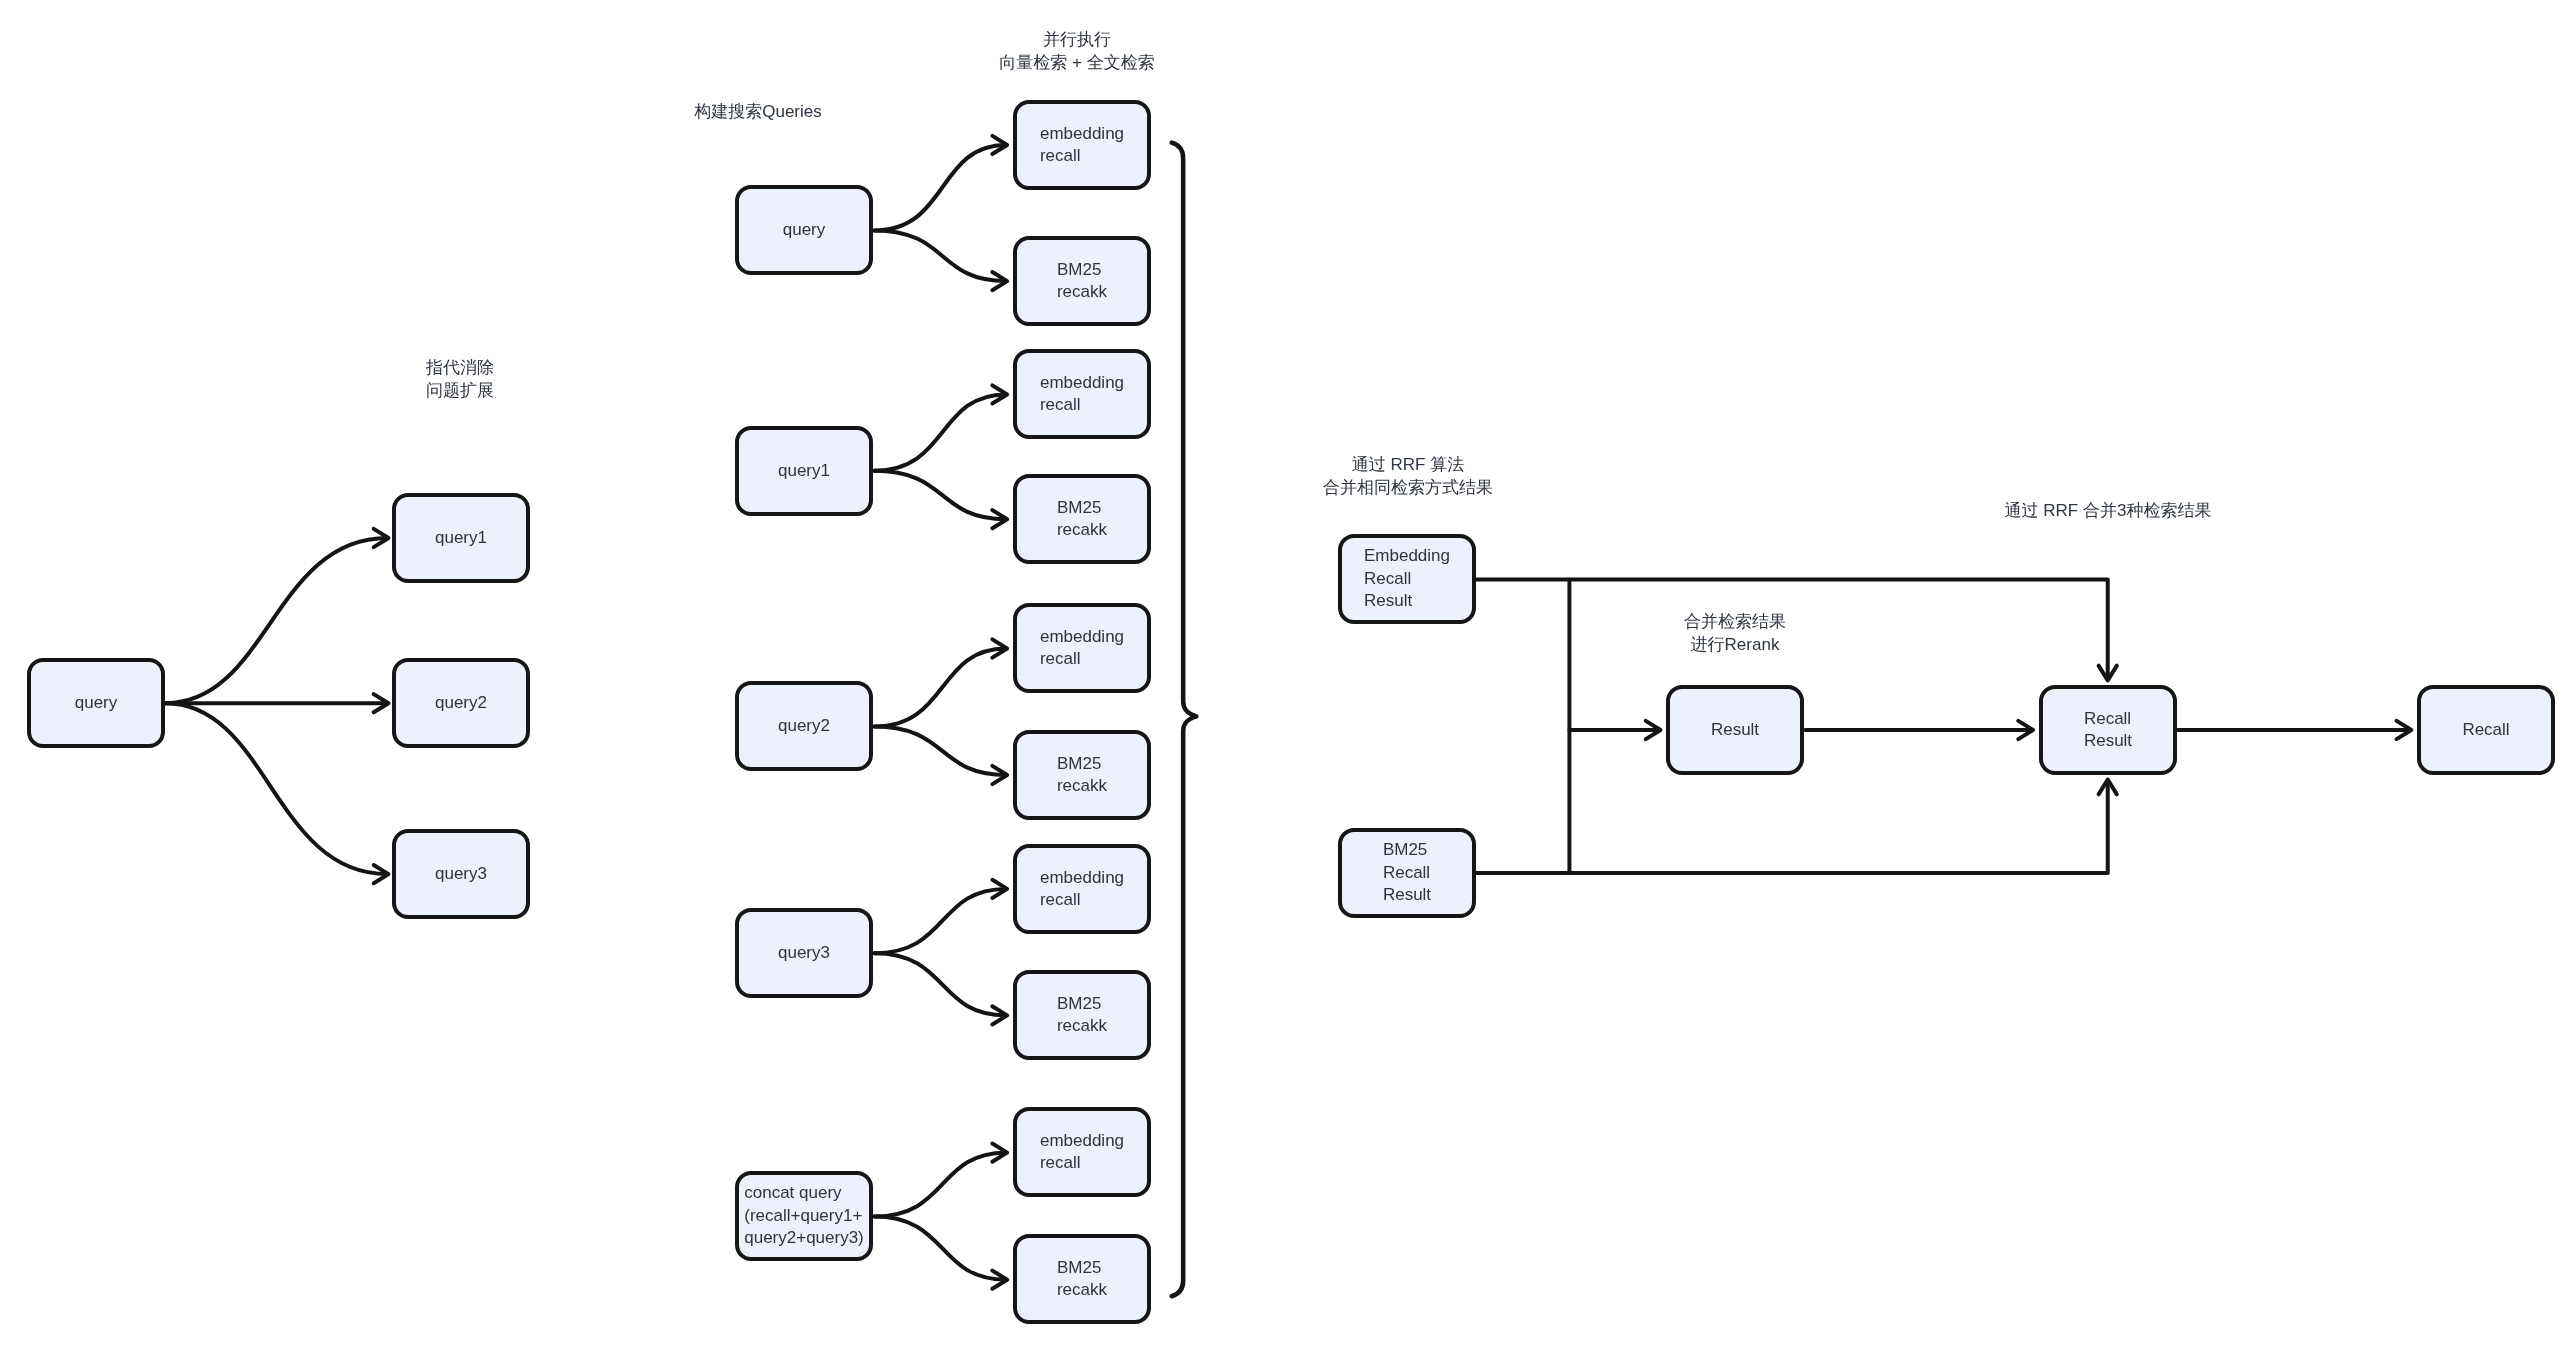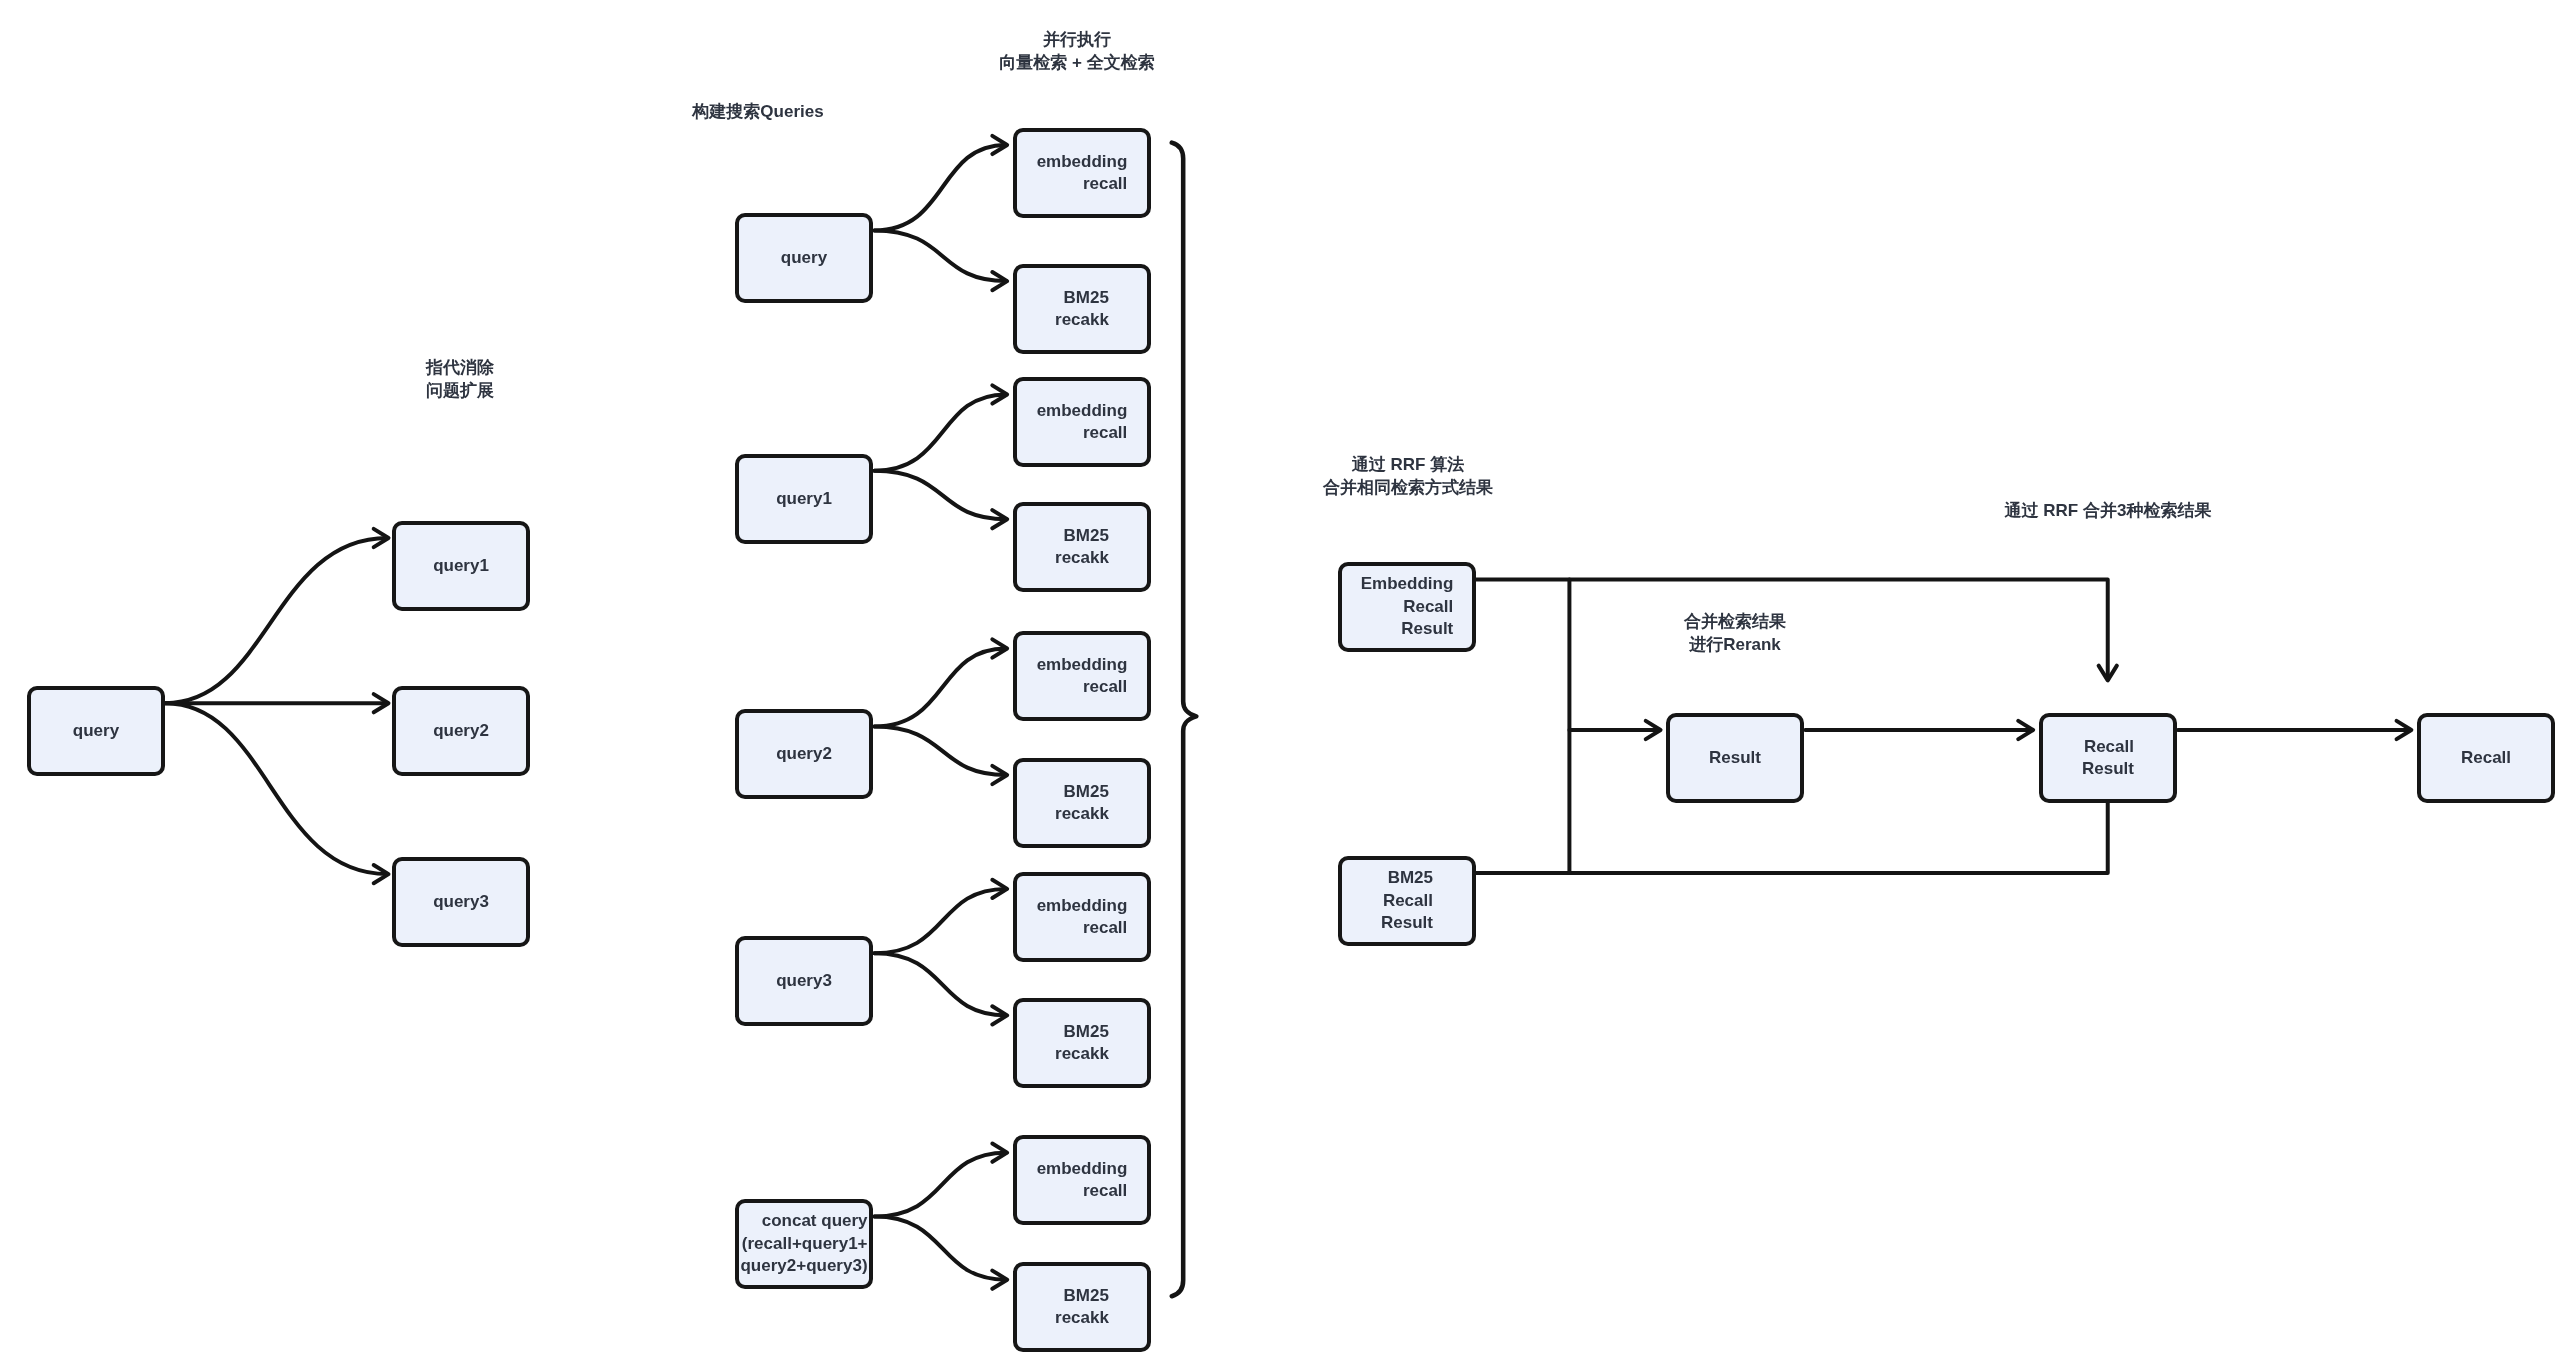--- a/index.html
+++ b/index.html
@@ -9,36 +9,35 @@
     --edge:#141414;
     --text:#2e3440;
   }
   html,body{margin:0;padding:0;}
   body{
     width:2576px;height:1354px;
     background:var(--background);
     font-family:"Liberation Sans", sans-serif;
     overflow:hidden;
   }
-  .canvas{position:relative;width:2388px;height:1354px;font-weight:bold;}
+  .canvas{position:relative;width:2388px;height:1354px;}
   svg.edges{position:absolute;left:0;top:0;width:2576px;height:1354px;}
   svg.edges path{stroke:var(--edge);fill:none;}
   .node{
     position:absolute;
     width:138px;height:90px;
     box-sizing:border-box;
     background:var(--node-fill);
     border:4px solid var(--node-border);
-    border-radius:10px;
+    border-radius:16px;
     display:flex;align-items:center;justify-content:center;
-    text-align:right;
+    text-align:left;
     font-size:17px;line-height:1.32;
     color:var(--text);
     white-space:pre-line;
-    margin-top:28px;
   }
   .label{
     position:absolute;
     transform:translate(-50%,-50%);
     text-align:center;
     font-size:17px;line-height:1.35;
     color:var(--text);
     white-space:pre-line;
   }
 </style>

